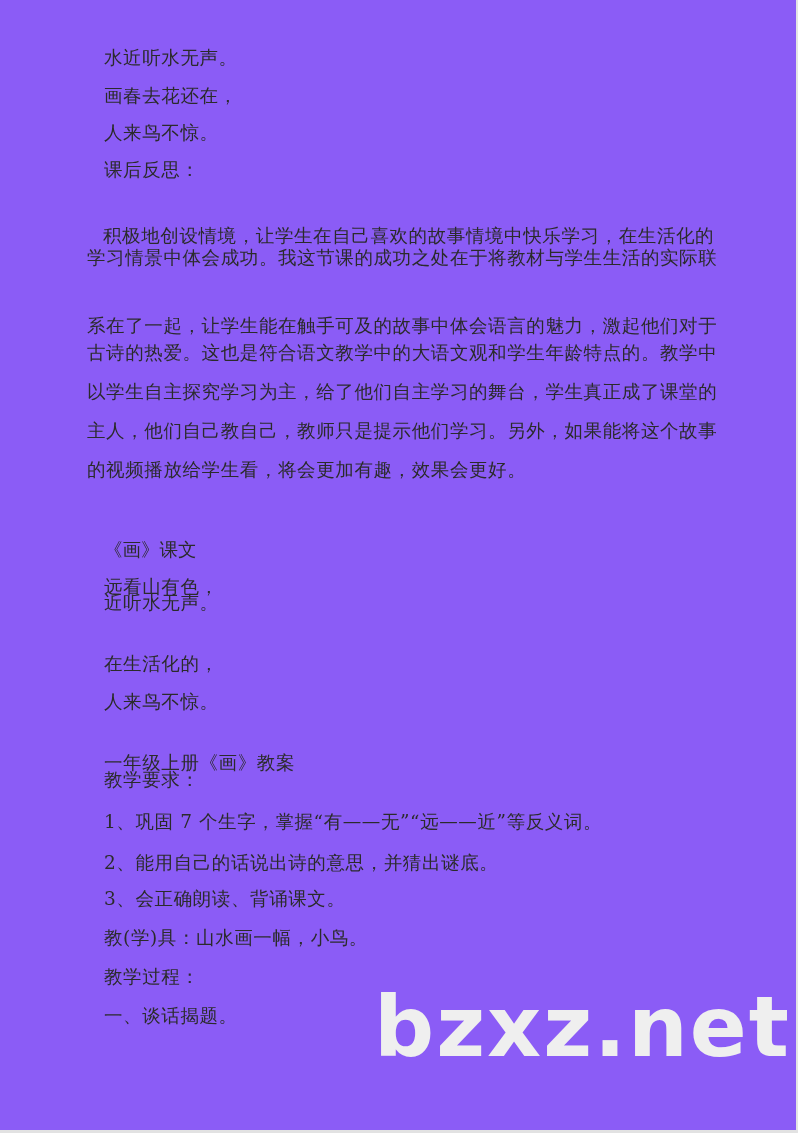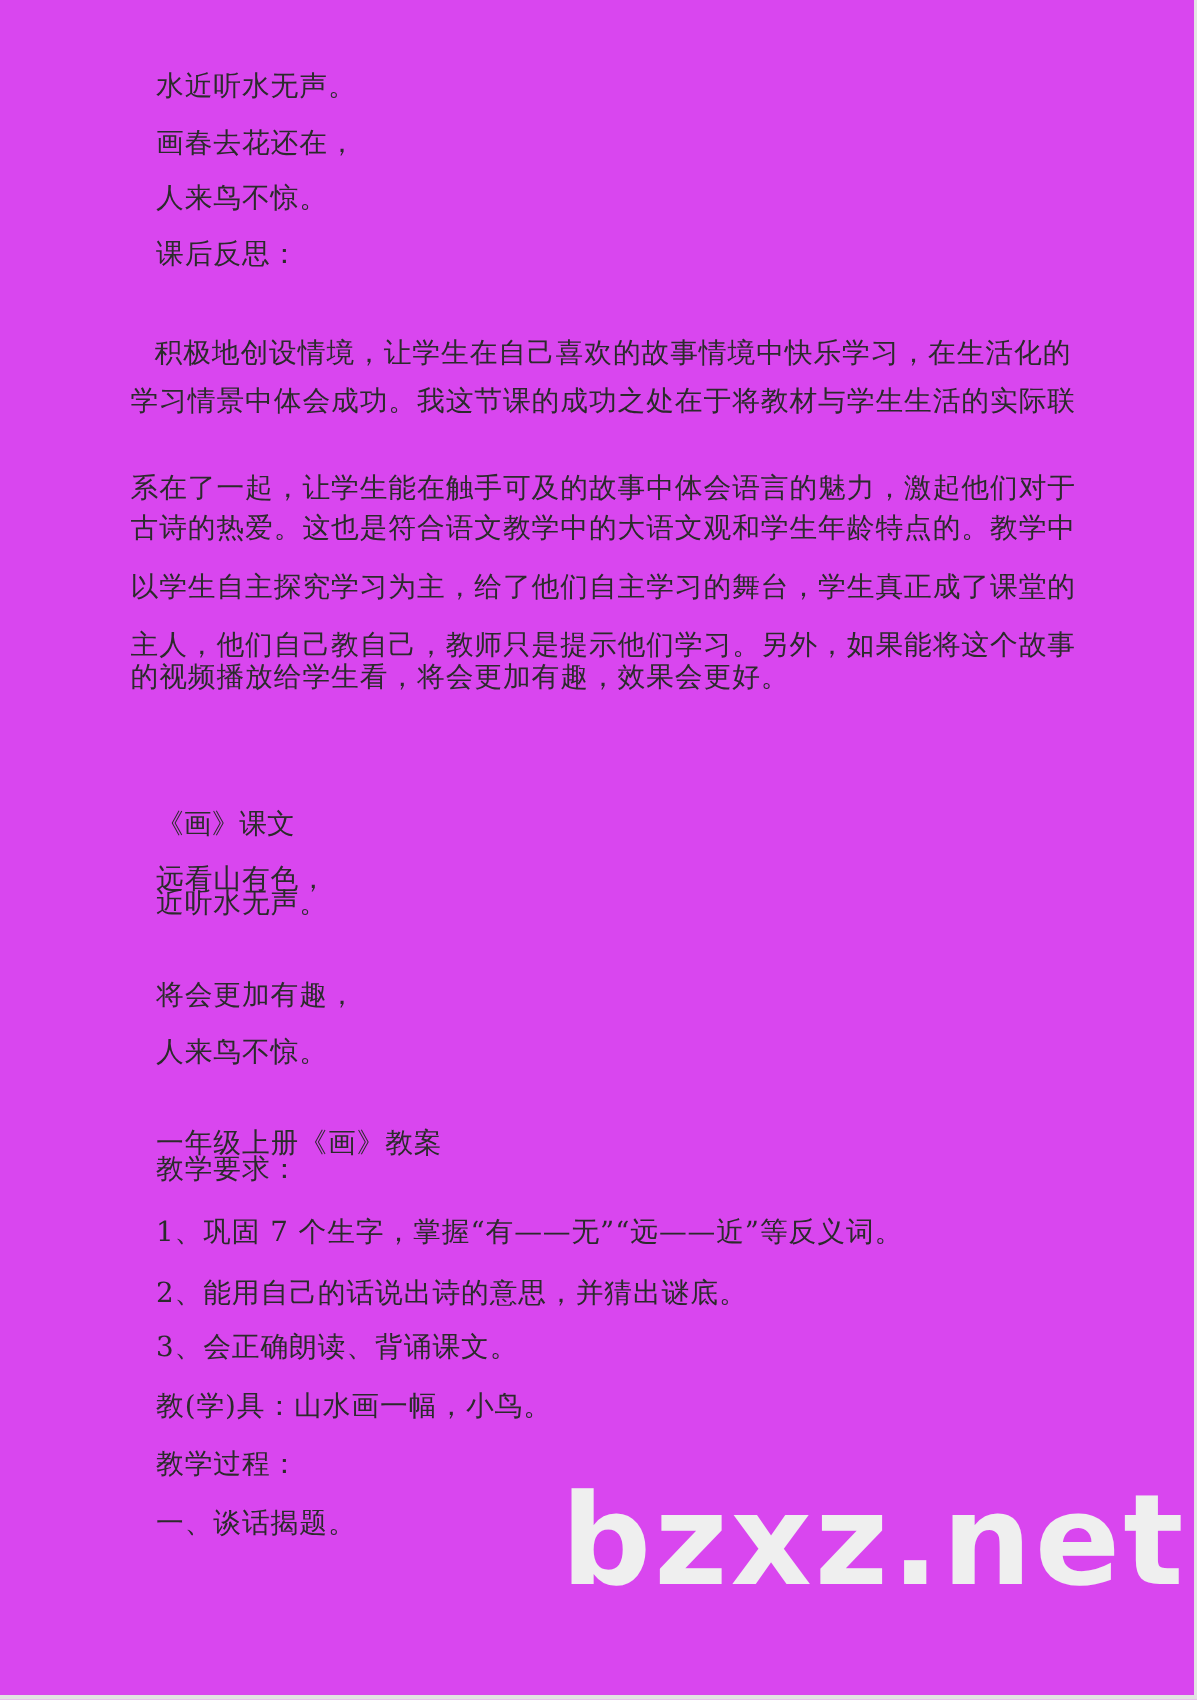--- a/index.html
+++ b/index.html
@@ -14,21 +14,21 @@
       overflow: hidden;
       font-family: "DejaVu Serif", "Liberation Serif", serif;
       color: #2b2b2b;
     }
     .page {
       position: absolute;
       left: 0;
       top: 0;
       width: 796px;
       height: 1130px;
-      background: #d946ef;
+      background: #8b5cf6;
       border-right: 2px solid #e4e4e4;
       border-bottom: 3px solid #e2e2e2;
       box-sizing: content-box;
       text-decoration: underline;
     }
     .line {
       position: absolute;
       font-size: 18.5px;
       line-height: 24px;
       white-space: nowrap;
@@ -63,31 +63,31 @@
 
 <div class="page">
 
   <div class="line indent" style="top:46px;">水近听水无声。</div>
   <div class="line indent" style="top:84px;">画春去花还在，</div>
   <div class="line indent" style="top:121px;">人来鸟不惊。</div>
 
   <div class="line indent" style="top:158px;">课后反思：</div>
 
   <div class="para-line" style="top:224px; padding-left:16px; width:616px;">积极地创设情境，让学生在自己喜欢的故事情境中快乐学习，在生活化的</div>
-  <div class="para-line" style="top:256px;">学习情景中体会成功。我这节课的成功之处在于将教材与学生生活的实际联</div>
+  <div class="para-line" style="top:246px;">学习情景中体会成功。我这节课的成功之处在于将教材与学生生活的实际联</div>
   <div class="para-line" style="top:314px;">系在了一起，让学生能在触手可及的故事中体会语言的魅力，激起他们对于</div>
   <div class="para-line" style="top:380px;">以学生自主探究学习为主，给了他们自主学习的舞台，学生真正成了课堂的</div>
   <div class="para-line" style="top:341px;">古诗的热爱。这也是符合语文教学中的大语文观和学生年龄特点的。教学中</div>
   <div class="para-line" style="top:419px;">主人，他们自己教自己，教师只是提示他们学习。另外，如果能将这个故事</div>
-  <div class="para-line" style="top:440px;">的视频播放给学生看，将会更加有趣，效果会更好。</div>
+  <div class="para-line" style="top:458px;">的视频播放给学生看，将会更加有趣，效果会更好。</div>
 
   <div class="line" style="left:104px; top:538px; letter-spacing:0;">《画》课文</div>
   <div class="line indent" style="top:575px;">远看山有色，</div>
   <div class="line indent" style="top:591px;">近听水无声。</div>
-  <div class="line indent" style="top:652px;">将会更加有趣，</div>
+  <div class="line indent" style="top:652px;">在生活化的，</div>
   <div class="line indent" style="top:690px;">人来鸟不惊。</div>
 
   <div class="line indent" style="top:729px;margin-top:22px;">一年级上册《画》教案</div>
   <div class="line indent" style="top:768px;">教学要求：</div>
   <div class="line indent" style="top:810px;">1、巩固 7 个生字，掌握“有——无”“远——近”等反义词。</div>
   <div class="line indent" style="top:851px;">2、能用自己的话说出诗的意思，并猜出谜底。</div>
   <div class="line indent" style="top:887px;">3、会正确朗读、背诵课文。</div>
   <div class="line indent" style="top:926px;">教(学)具：山水画一幅，小鸟。</div>
   <div class="line indent" style="top:965px;">教学过程：</div>
   <div class="line indent" style="top:1004px;">一、谈话揭题。</div>

